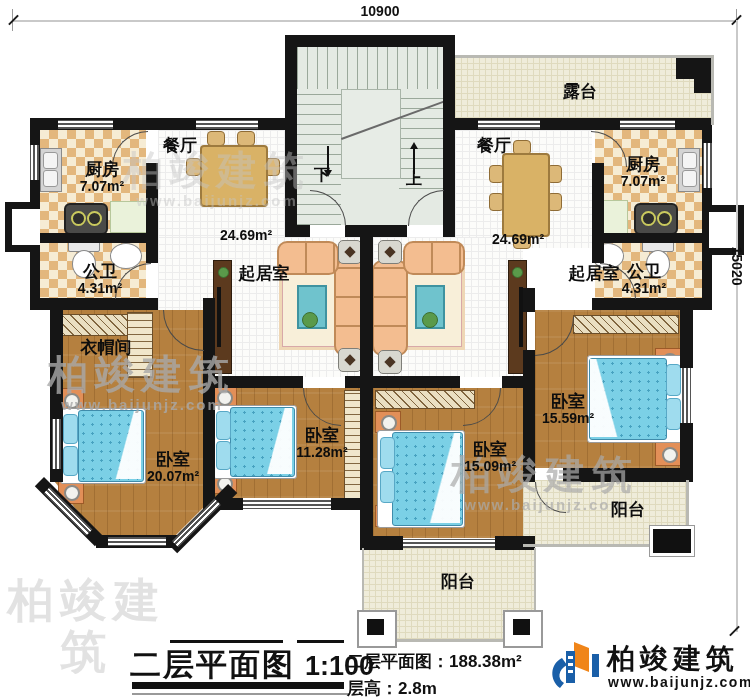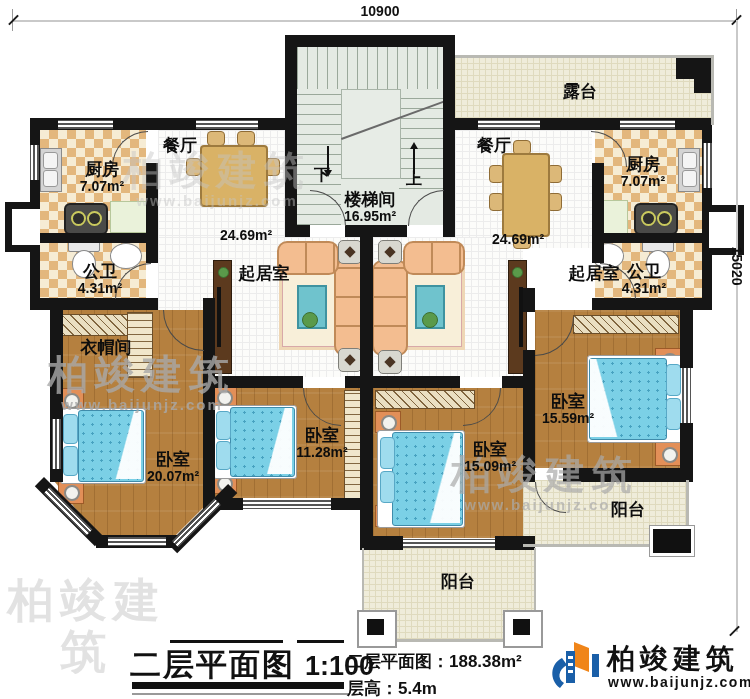--- a/index.html
+++ b/index.html
@@ -311,24 +311,20 @@
   <i class="abs arc atl" style="left:115px;top:263px;width:35px;height:35px"></i>
   <i class="abs arc atr" style="left:600px;top:263px;width:35px;height:35px"></i>
   <i class="abs arc atr" style="left:310px;top:190px;width:35px;height:35px"></i>
   <i class="abs arc atl" style="left:408px;top:190px;width:35px;height:35px"></i>
   <i class="abs arc abl" style="left:163px;top:310px;width:40px;height:40px"></i>
   <i class="abs arc abl" style="left:303px;top:388px;width:37px;height:37px"></i>
   <i class="abs arc abr" style="left:463px;top:388px;width:37px;height:37px"></i>
   <i class="abs arc abr" style="left:535px;top:317px;width:38px;height:38px"></i>
   <i class="abs arc abl" style="left:535px;top:482px;width:30px;height:30px"></i>
 
-  <div class="abs lbl" style="left:320px;top:190px;width:100px">
-      <span class="nm">楼梯间</span>
-      <span class="ar">16.95m²</span>
-    </div>
   <div class="abs lbl" style="left:308px;top:166px;width:28px;font-size:16px"><span>下</span></div>
   <div class="abs lbl" style="left:400px;top:170px;width:28px;font-size:16px"><span>上</span></div>
   <div class="abs lbl" style="left:540px;top:82px;width:80px;font-size:17px">
       <span class="nm">露台</span>
     </div>
   <div class="abs lbl" style="left:52px;top:160px;width:100px">
       <span class="nm">厨房</span>
       <span class="ar">7.07m²</span>
     </div>
   <div class="abs lbl" style="left:593px;top:155px;width:100px">
@@ -412,21 +408,21 @@
   <i class="abs dimline" style="left:736px;top:20px;width:2px;height:612px"></i>
   <i class="abs dimslash" style="left:728px;top:630px;width:13px;height:2px;transform:rotate(-45deg)"></i>
   <div class="abs dimlbl" style="left:712px;top:258px;width:50px;text-align:center;transform:rotate(90deg)"><span>15020</span></div>
 
   <i class="abs bar" style="left:170px;top:640px;width:113px;height:3px"></i>
   <i class="abs bar" style="left:297px;top:640px;width:47px;height:3px"></i>
   <div class="abs ttl" style="left:130px;top:644px"><span class="t1">二层平面图</span><span class="t2">1:100</span></div>
   <i class="abs bar" style="left:132px;top:682px;width:212px;height:7px"></i>
   <i class="abs" style="left:132px;top:693px;width:218px;height:2px;background:#999"></i>
   <div class="abs stat" style="left:347px;top:650px"><span>二层平面图：</span><span>188.38m²</span></div>
-  <div class="abs stat" style="left:347px;top:677px"><span>层高：</span><span>5.4m</span></div>
+  <div class="abs stat" style="left:347px;top:677px"><span>层高：</span><span>2.8m</span></div>
   <span class="abs" style="left:548px;top:636px;width:56px;height:56px;z-index:7">
     <svg width="56" height="56" viewBox="0 0 56 56">
       <path d="M12 52 C1 44 2 28 14 22 L19 29 C10 34 9 43 16 47 Z" fill="#1a5fa8"></path>
       <polygon points="26,6 41,12 41,36 26,30" fill="#f08519"></polygon>
       <rect x="18" y="15" width="9" height="32" fill="#1a5fa8"></rect>
       <rect x="44" y="18" width="7" height="23" fill="#1a5fa8"></rect>
       <rect x="20" y="20" width="5" height="3" fill="#fff"></rect>
       <rect x="20" y="27" width="5" height="3" fill="#fff"></rect>
       <rect x="20" y="34" width="5" height="3" fill="#fff"></rect>
     </svg>

